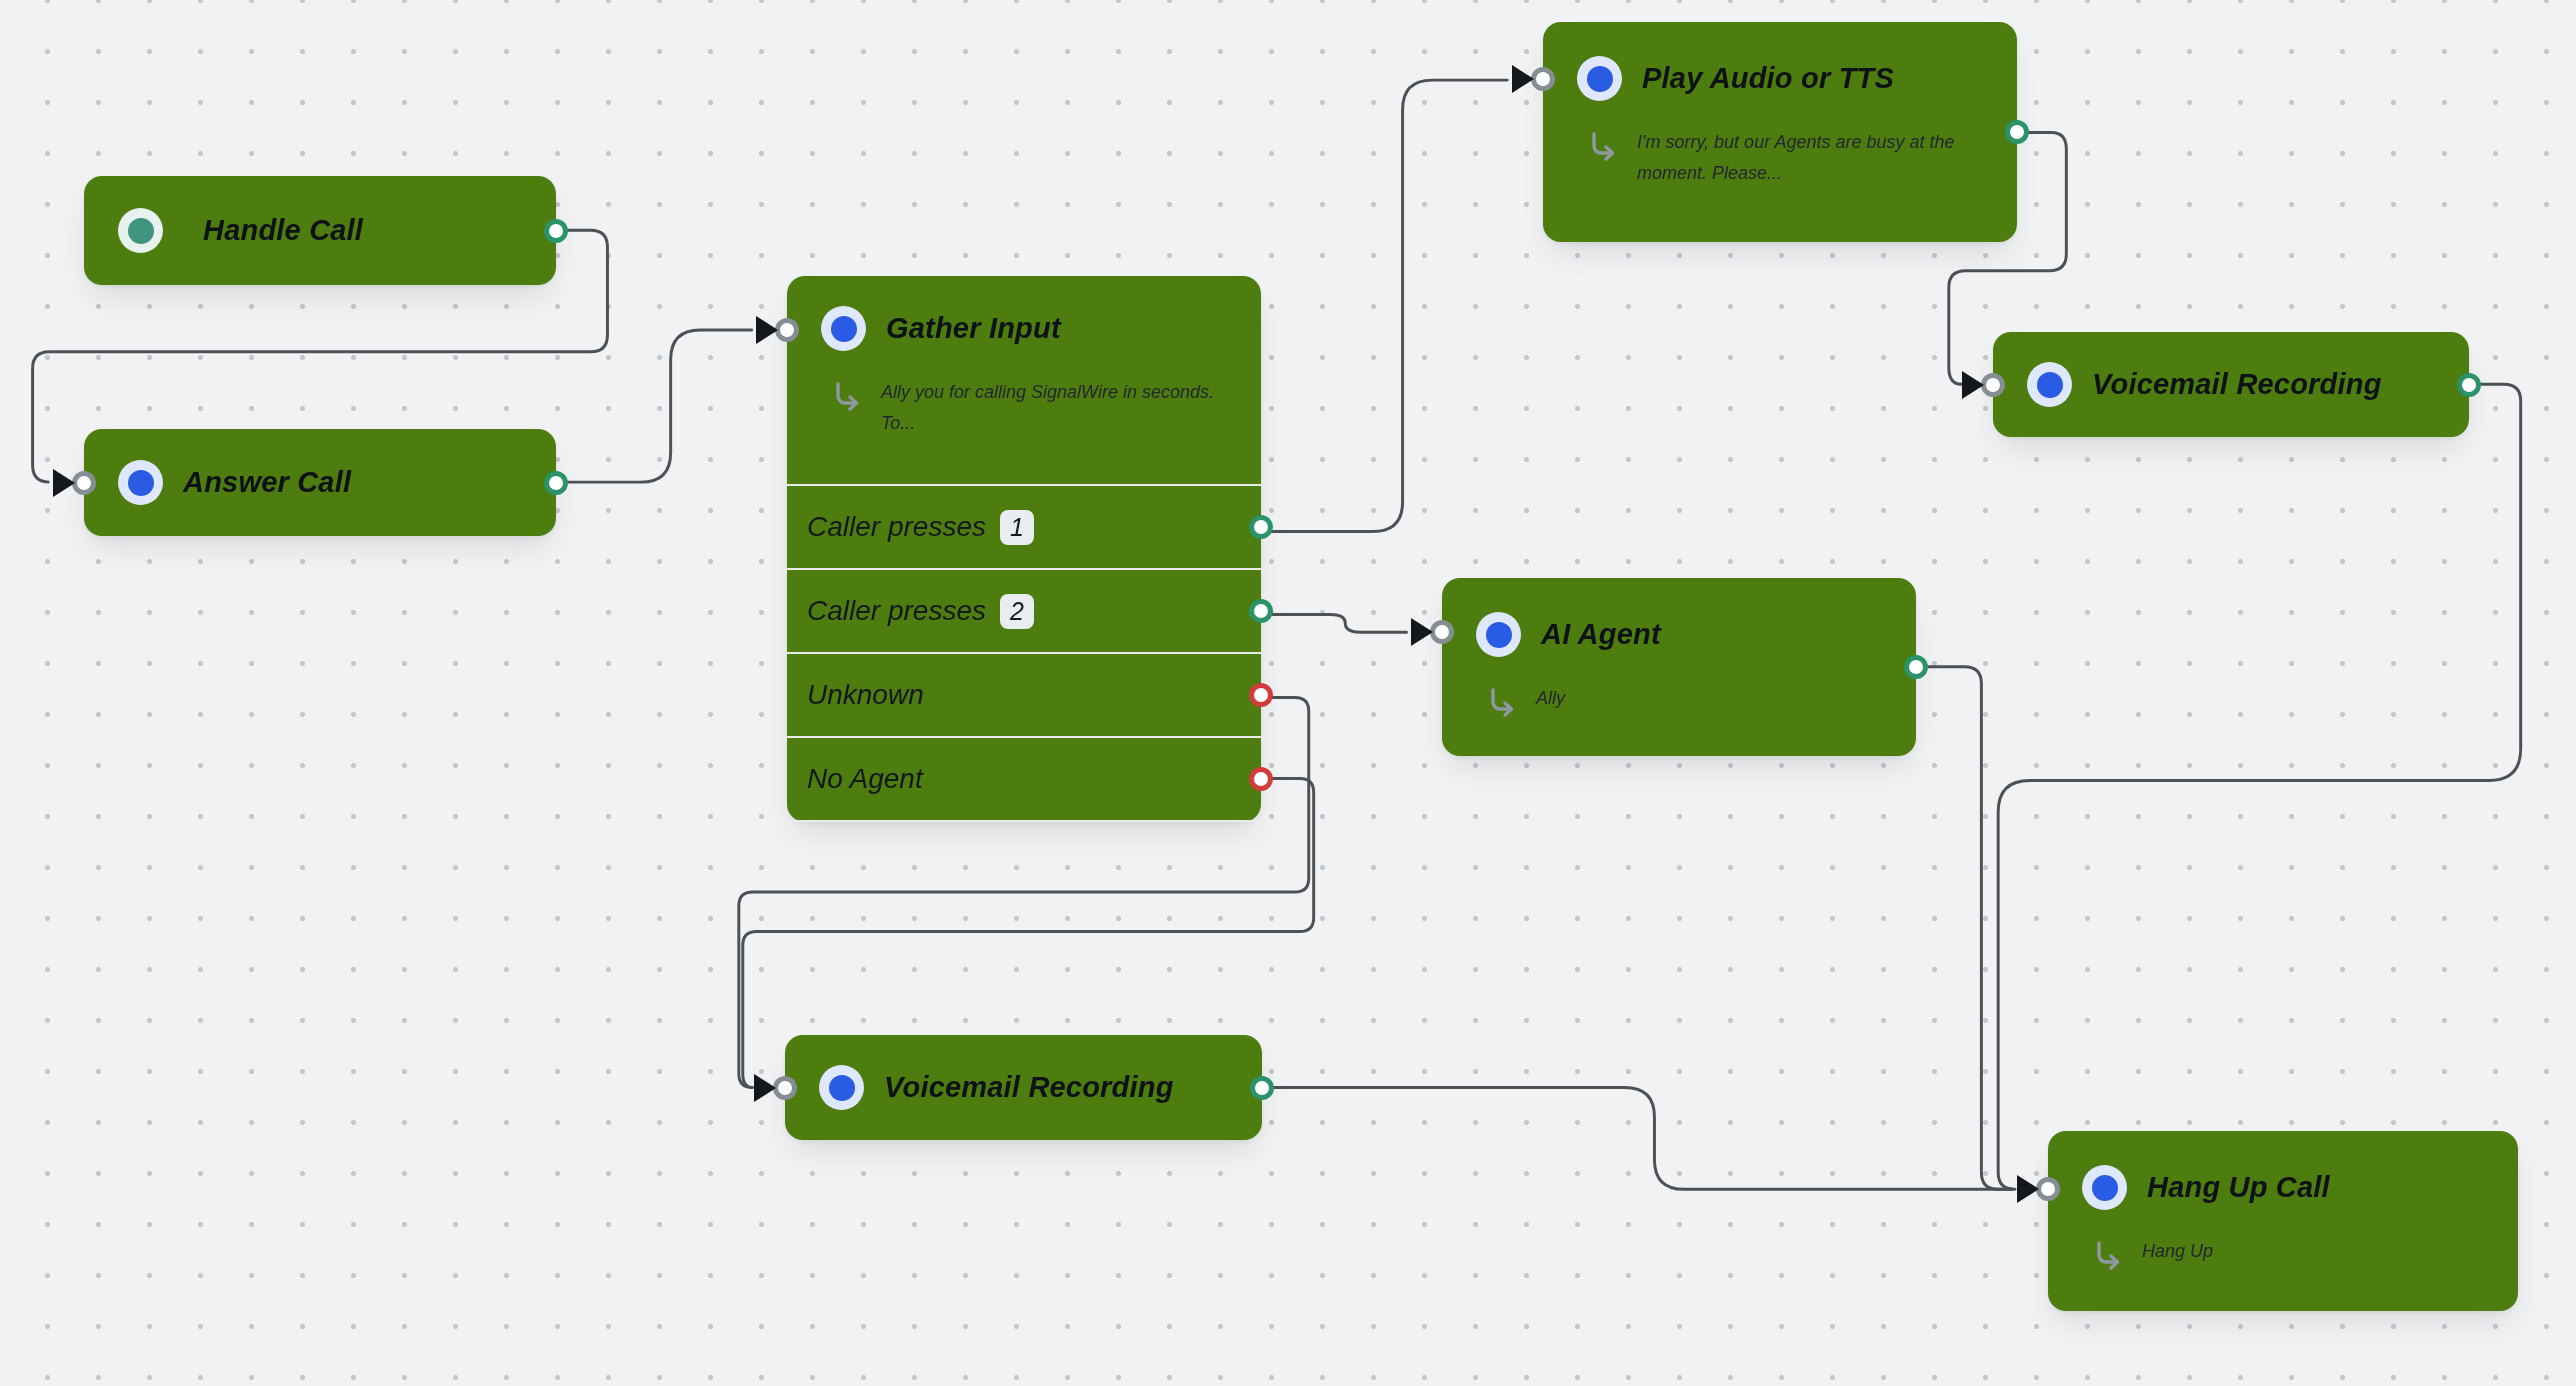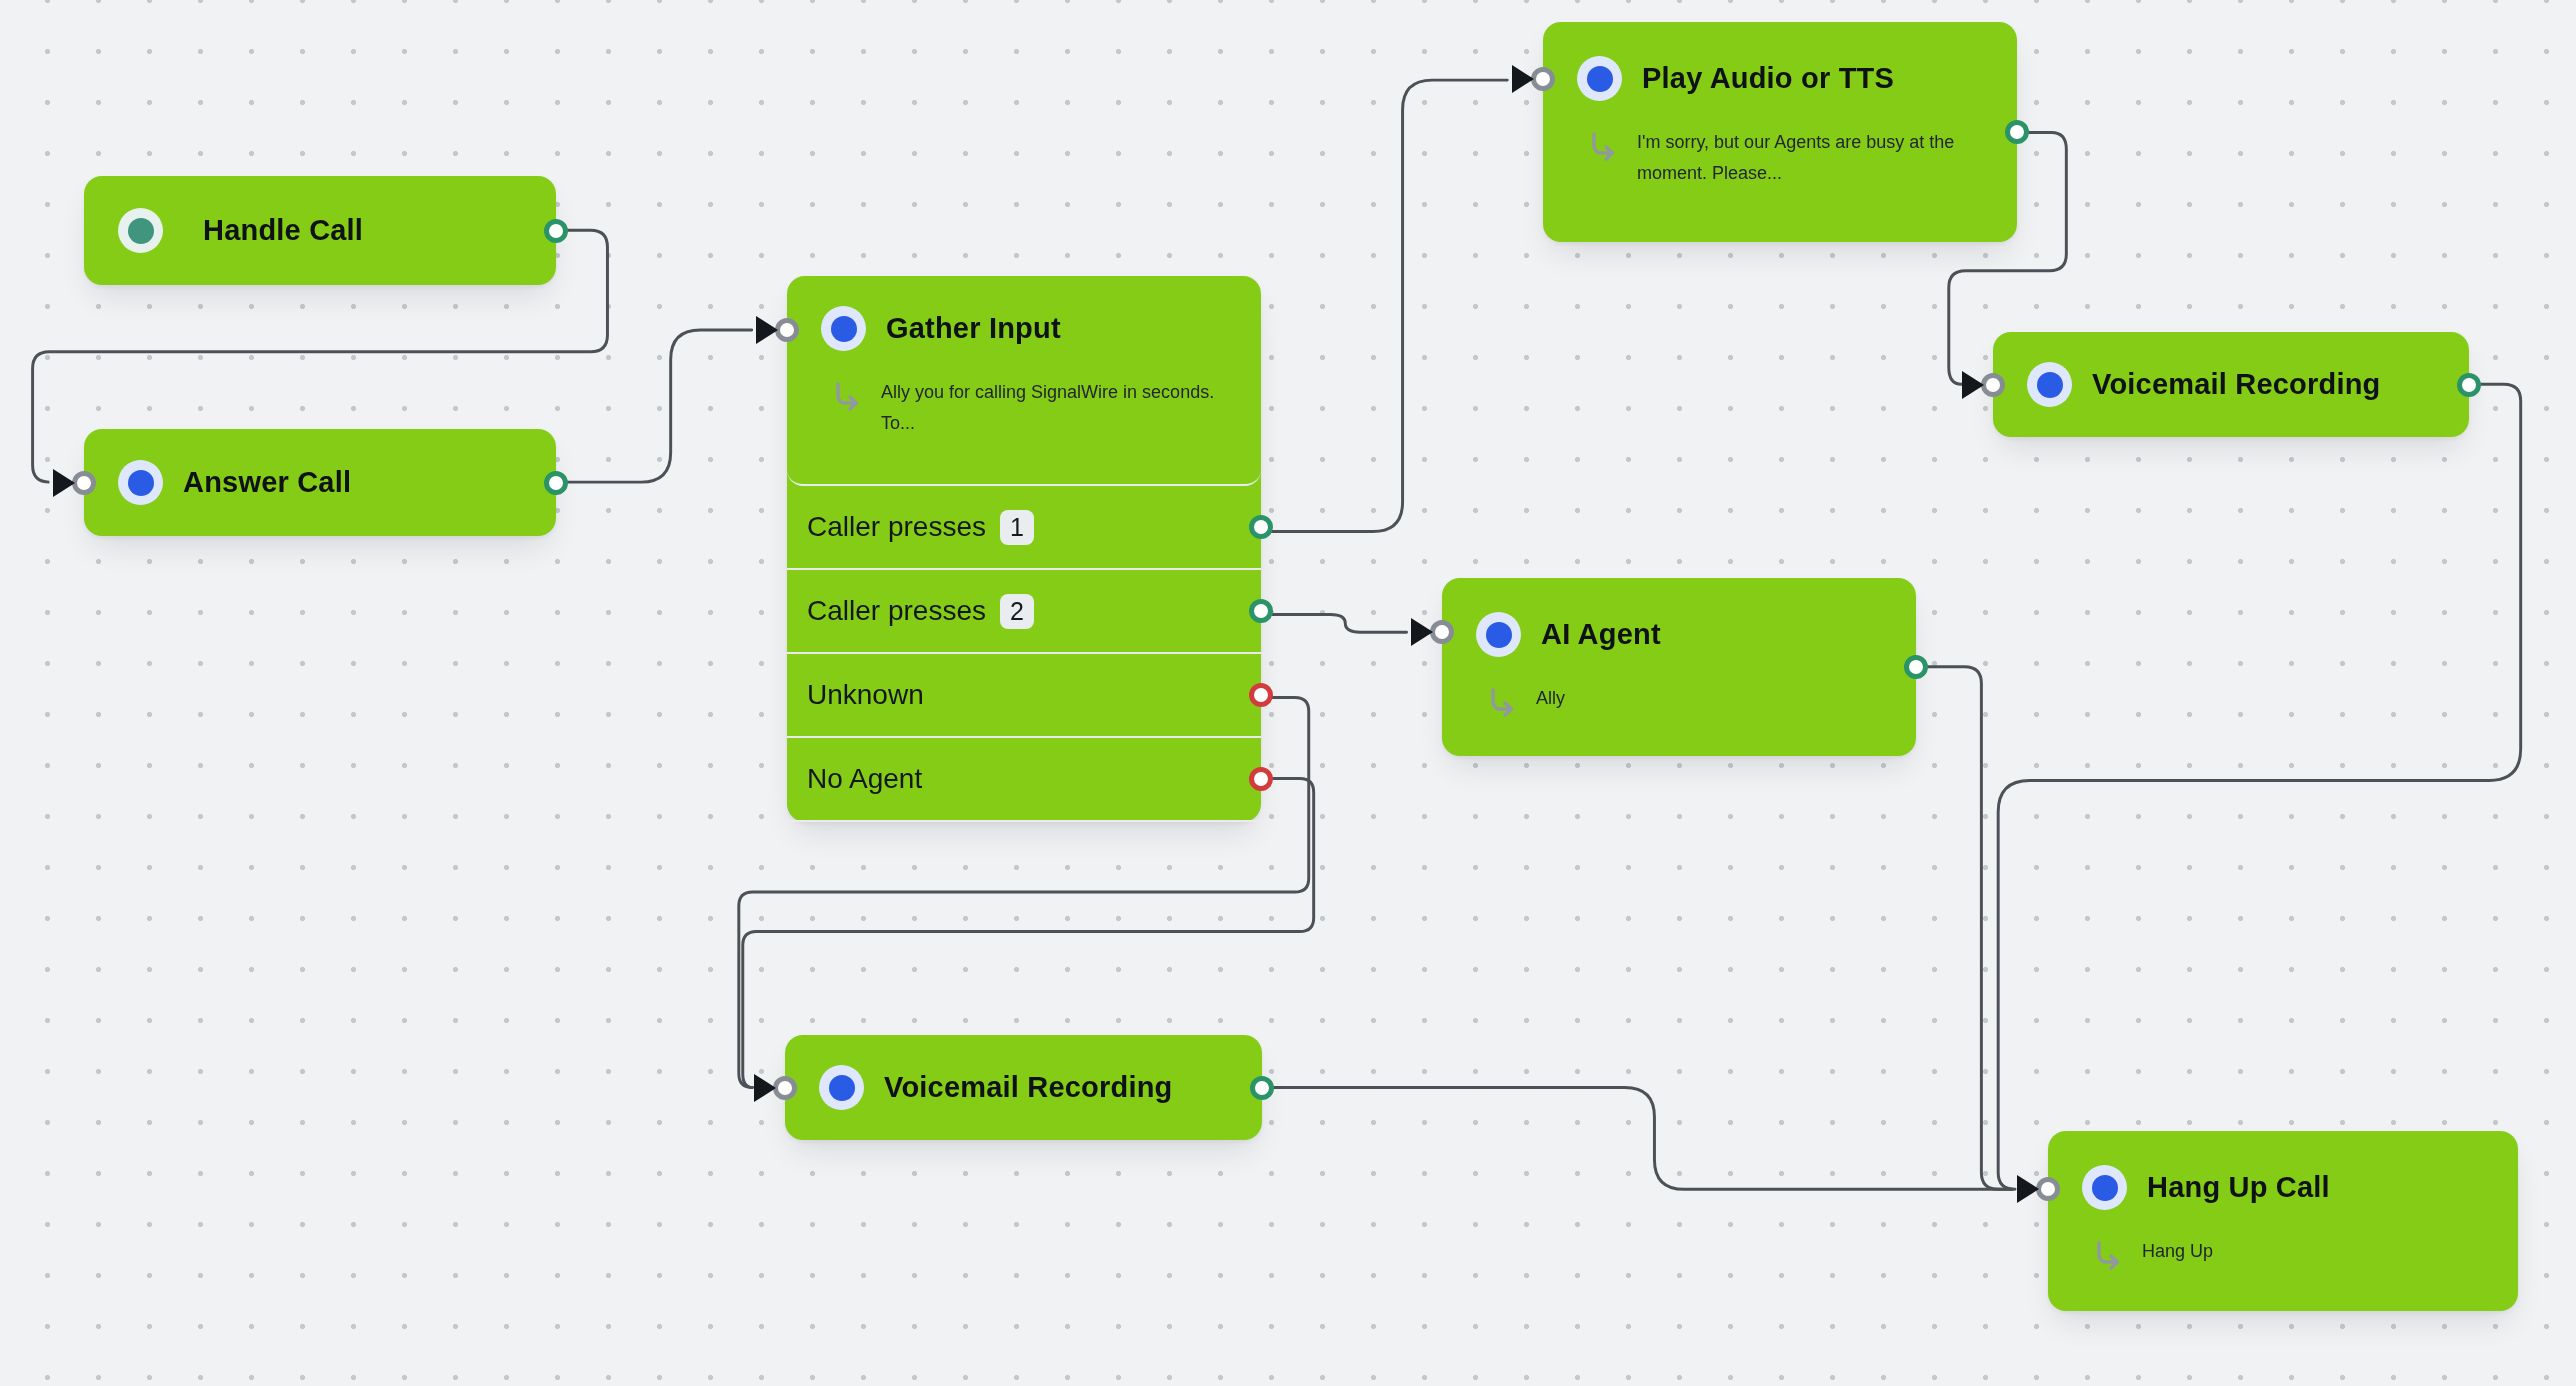--- a/index.html
+++ b/index.html
@@ -18,22 +18,23 @@
     background-color:var(--canvas_bg);
     background-image:radial-gradient(var(--dot) 2.2px, transparent 2.9px);
     background-size:51px 51px;
     background-position:22px 26px;
     position:relative;
   }
   svg.wires{position:absolute;left:0;top:0;z-index:1;}
   .wire{fill:none;stroke:var(--wire);stroke-width:3px;stroke-linecap:round;}
 
   .node{
-    position:absolute;background:#84cc16;border-radius:18px;z-index:2;
+    position:absolute;background:#4d7c0f;border-radius:18px;z-index:2;
     box-shadow:0 2px 4px rgba(20,25,35,.05), 0 16px 32px -8px rgba(20,25,35,.12);
+    font-style:italic;
   }
   .node-simple{display:flex;align-items:center;gap:20px;padding-left:34px;}
   .node-titled{padding:34px 30px 0 34px;}
   .title-row{display:flex;align-items:center;gap:20px;height:45px;}
   .node-title{font-size:29px;font-weight:700;color:var(--title_color);letter-spacing:0.2px;white-space:nowrap;}
   .sub-row{display:flex;gap:18px;margin-top:26px;padding-left:8px;align-items:flex-start;}
   .sub-text{font-size:18px;color:var(--sub_color);line-height:31px;max-width:348px;}
 
   .node-icon{width:45px;height:45px;border-radius:50%;display:flex;align-items:center;justify-content:center;flex:0 0 auto;}
   .node-icon .dot{width:26px;height:26px;border-radius:50%;}
@@ -50,21 +51,21 @@
   .port.in{left:-12px;}
   .port.out{right:-12px;}
   .port.vcenter{top:50%;margin-top:-12px;}
   .port.in::before{
     content:"";position:absolute;left:-24px;top:50%;transform:translateY(-50%);
     width:0;height:0;border-top:14px solid transparent;border-bottom:14px solid transparent;
     border-left:22px solid var(--arrow_black);
   }
 
   
-  .gather-header{height:210px;border-bottom:2px solid var(--divider);padding:30px 30px 0 34px;position:relative;border-radius:16px;}
+  .gather-header{height:210px;border-bottom:2px solid var(--divider);padding:30px 30px 0 34px;position:relative;}
   .branch{height:84px;display:flex;align-items:center;padding:0 20px;border-bottom:2px solid var(--divider);position:relative;font-size:28px;color:var(--row_color);}
   .branch:last-child{border-bottom:none;}
   .badge{display:inline-flex;align-items:center;justify-content:center;margin-left:14px;padding:3px 10px;border-radius:8px;background:var(--badge_bg);font-size:25px;color:#16191d;}
   .badge:empty{display:none;}
 </style>
 </head>
 <body>
 
 <svg class="wires" width="2576" height="1387" viewBox="0 0 2608 1404">
   <path class="wire" d="M563,233 H598 Q615,233 615,250 V339 Q615,356 598,356 H50 Q33,356 33,373 V471 Q33,488 50,488 H49"></path>

